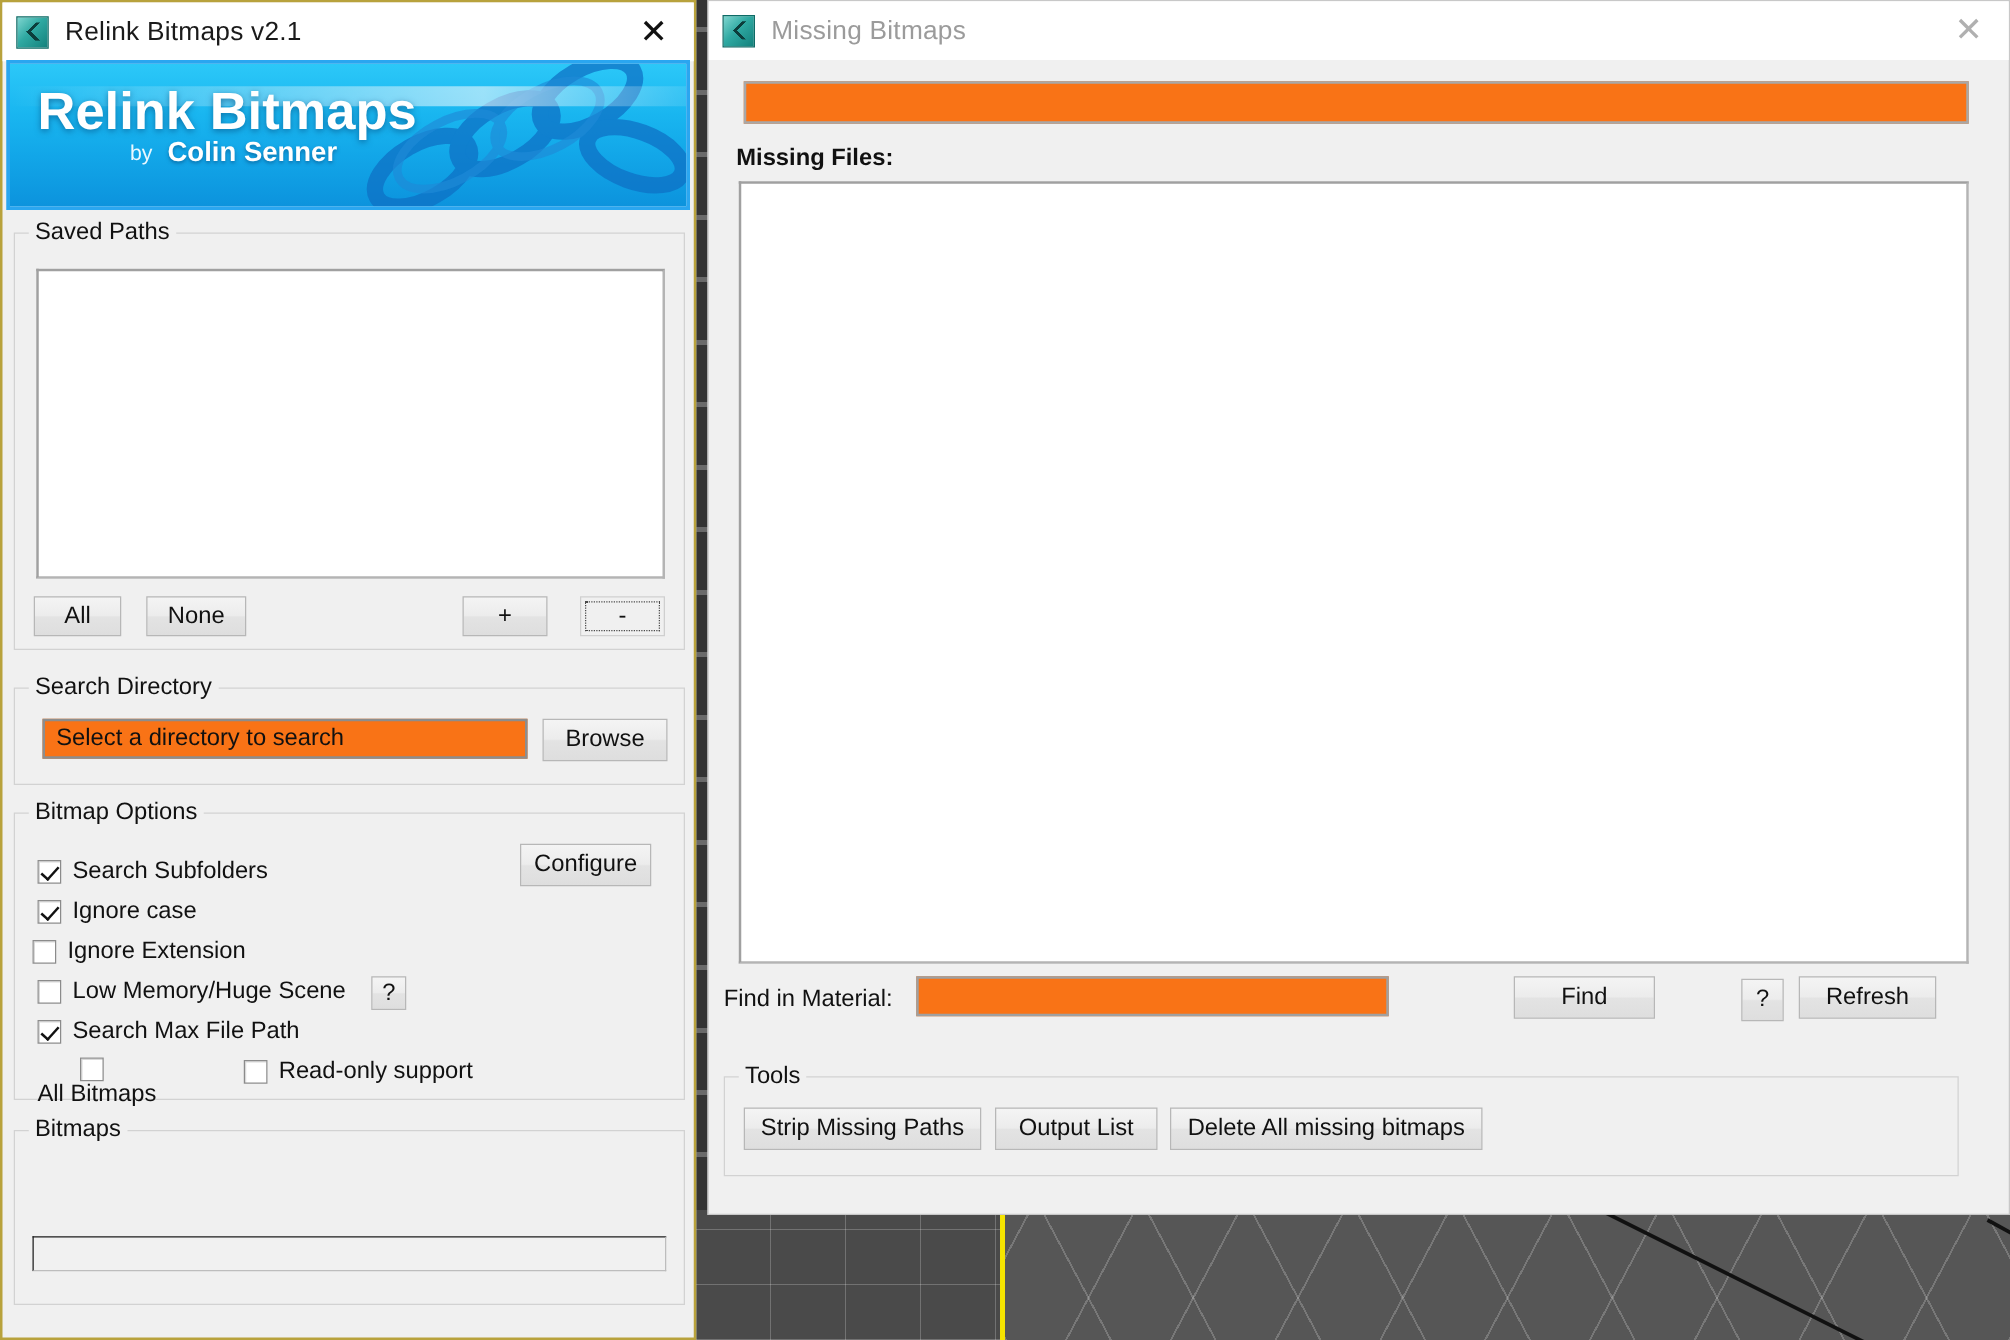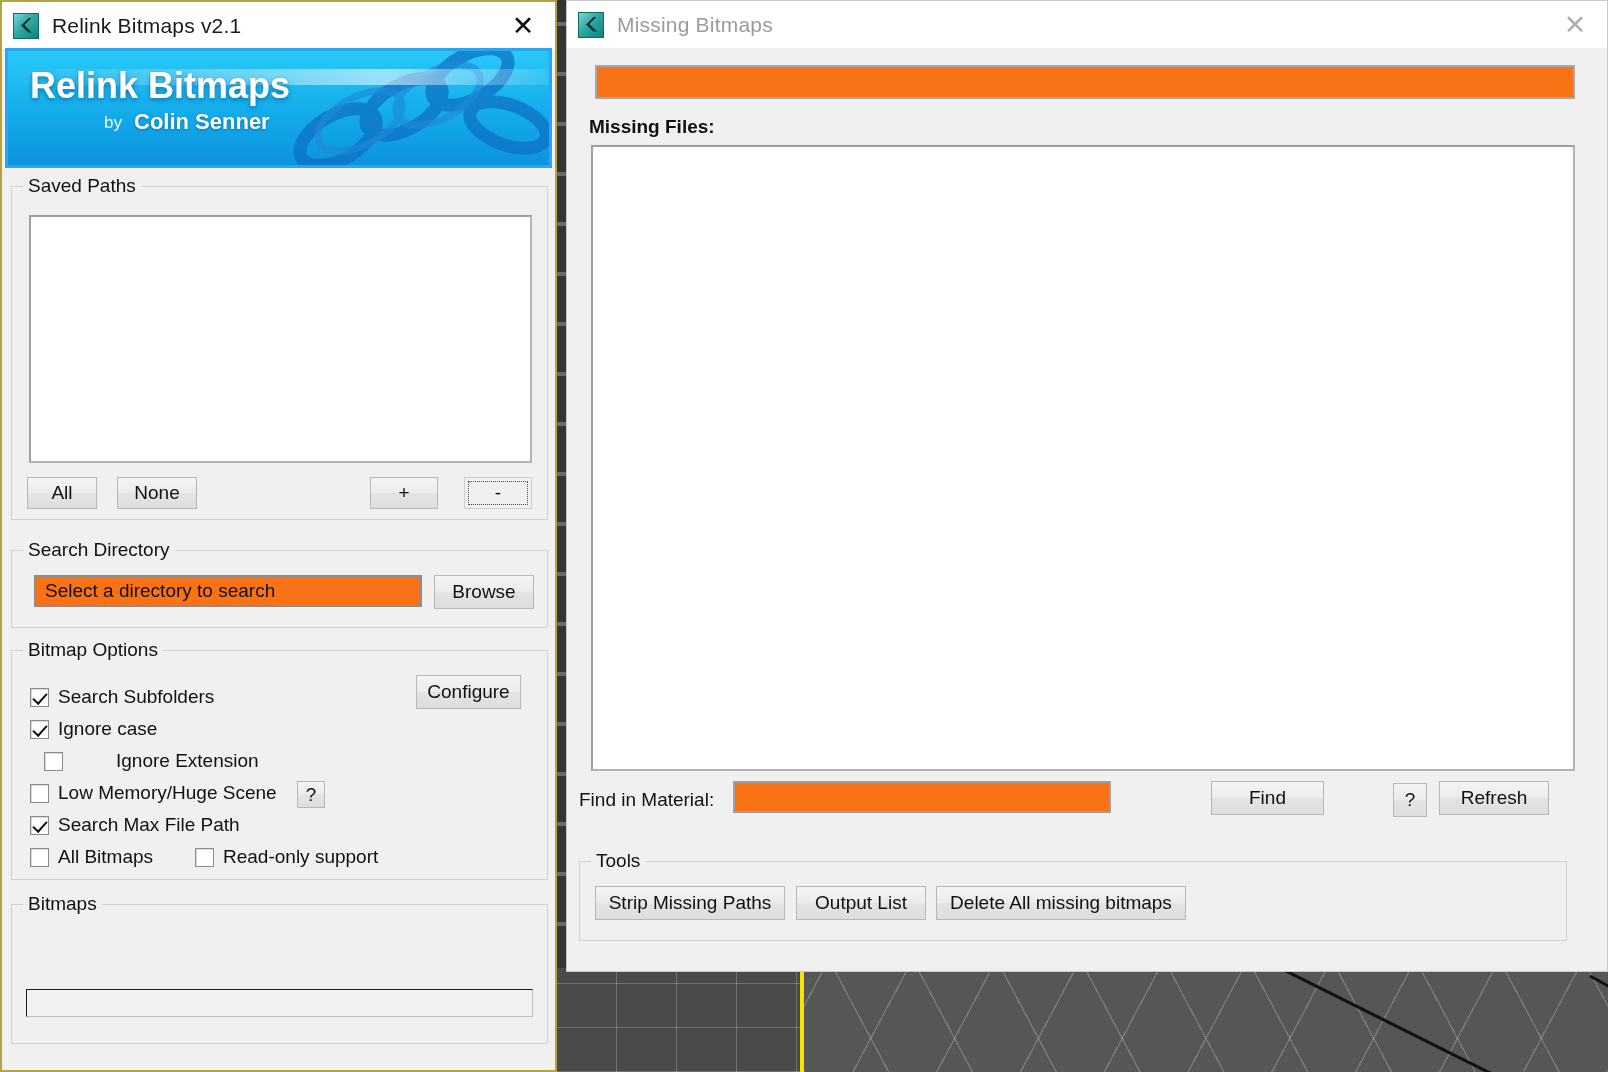--- a/index.html
+++ b/index.html
@@ -148,21 +148,21 @@
         <ellipse cx="396" cy="56" rx="42" ry="22" transform="rotate(-30 396 56)"></ellipse>
         <ellipse cx="462" cy="26" rx="42" ry="22" transform="rotate(-30 462 26)"></ellipse>
         <ellipse cx="500" cy="74" rx="40" ry="20" transform="rotate(20 500 74)"></ellipse>
       </g>
       <g fill="none" stroke="#1f8ad8" stroke-width="7" opacity=".65">
         <ellipse cx="352" cy="70" rx="46" ry="24" transform="rotate(-28 352 70)"></ellipse>
         <ellipse cx="430" cy="44" rx="46" ry="24" transform="rotate(-28 430 44)"></ellipse>
       </g>
       <rect x="0" y="18" width="541" height="16" fill="url(#shine)"></rect>
     </svg>
-    <div style="position:absolute;left:22px;top:14px;font-size:36px;font-weight:bold;color:#fff;
+    <div style="position:absolute;left:22px;top:14px;font-size:42px;font-weight:bold;color:#fff;
                 text-shadow:0 2px 5px rgba(0,60,110,.55);">Relink Bitmaps</div>
     <div style="position:absolute;left:96px;top:62px;font-size:17px;color:#eaf8ff;">by</div>
     <div style="position:absolute;left:126px;top:58px;font-size:22px;font-weight:bold;color:#ffffff;
                 text-shadow:0 1px 3px rgba(0,60,110,.5);">Colin Senner</div>
   </div>
 
   <div class="group" style="left:9px;top:184px;width:537px;height:334px;text-align:right;">
     <span class="glabel">Saved Paths</span>
 
     <div class="listbox sunken" style="position:absolute;left:17px;top:28px;width:503px;height:248px;"></div>
@@ -187,35 +187,35 @@
     <div class="btn" style="position:absolute;left:404px;top:24px;width:105px;height:34px;">Configure</div>
 
     <div class="cbrow" style="left:18px;top:35px;">
       <span class="cbox checked"></span>
       <span>Search Subfolders</span>
     </div>
     <div class="cbrow" style="left:18px;top:67px;">
       <span class="cbox checked"></span>
       <span>Ignore case</span>
     </div>
-    <div class="cbrow" style="left:32px;top:99px;gap:44px;">
+    <div class="cbrow" style="left:14px;top:99px;">
       <span class="cbox"></span>
       <span>Ignore Extension</span>
     </div>
     <div class="cbrow" style="left:18px;top:131px;">
       <span class="cbox"></span>
       <span>Low Memory/Huge Scene</span>
     </div>
     <div class="btn" style="position:absolute;left:285px;top:130px;width:28px;height:27px;">?</div>
 
     <div class="cbrow" style="left:18px;top:163px;">
       <span class="cbox checked"></span>
       <span>Search Max File Path</span>
     </div>
-    <div class="cbrow" style="left:18px;top:195px;">
+    <div class="cbrow" style="left:18px;top:195px;flex-direction:column;">
       <span class="cbox"></span>
       <span>All Bitmaps</span>
     </div>
     <div class="cbrow" style="left:183px;top:195px;">
       <span class="cbox"></span>
       <span>Read-only support</span>
     </div>
   </div>
 
   <div class="group" style="left:9px;top:902px;width:537px;height:140px;">

